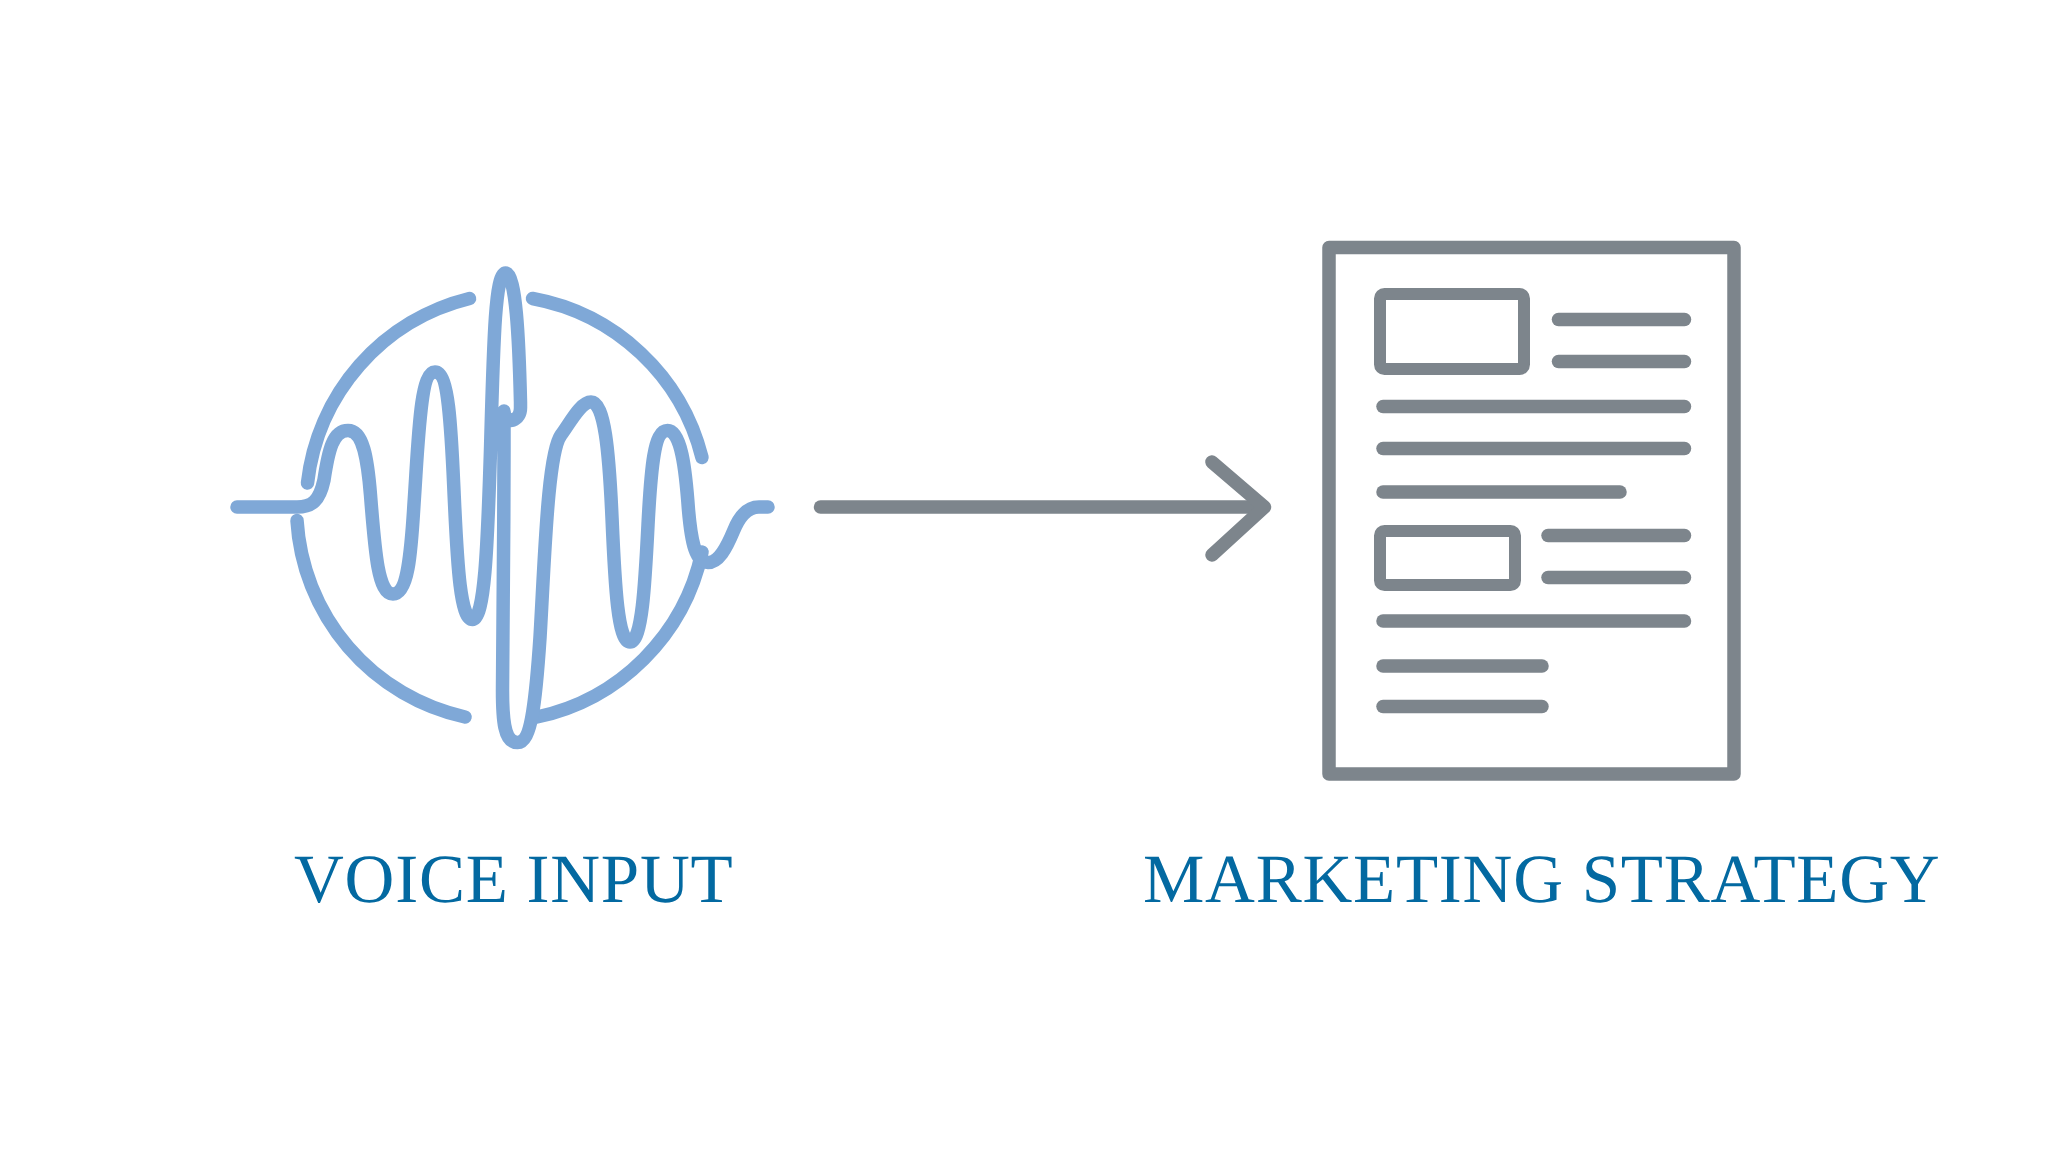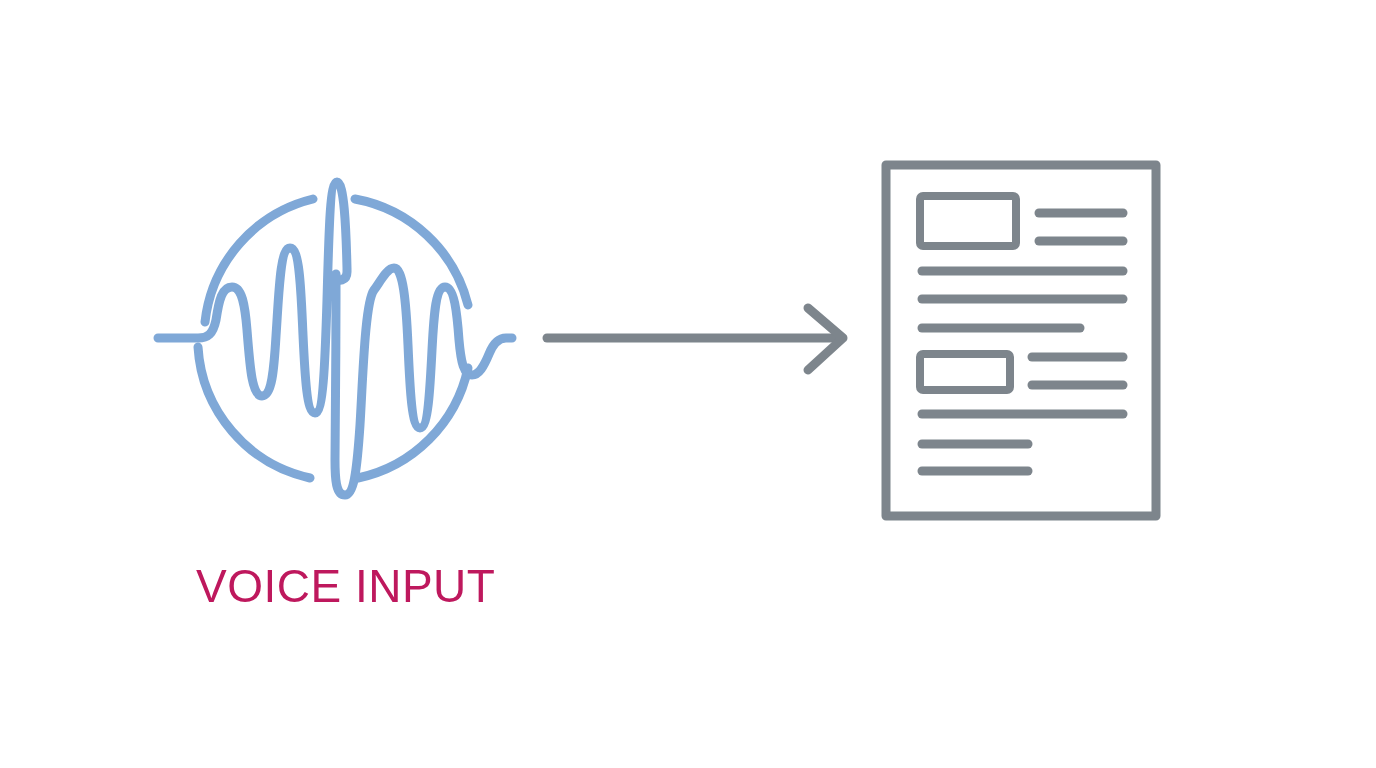--- a/index.html
+++ b/index.html
@@ -27,25 +27,25 @@
   .stage-svg {
     position: absolute;
     left: 0;
     top: 0;
     width: 1376px;
     height: 768px;
     display: block;
   }
   .label-text {
     position: absolute;
-    font-family: Liberation Sans, sans-serif;
+    font-family: Liberation Serif, serif;
     font-weight: 400;
     font-size: 46px;
     letter-spacing: 0.5px;
-    color: #be185d;
+    color: #0369a1;
     white-space: nowrap;
     line-height: 1;
     user-select: none;
   }
   #voice-label {
     left: 196px;
     top: 563px;
   }
   #strategy-label {
     left: 762px;
@@ -134,14 +134,15 @@
 
         <line x1="922" y1="414" x2="1123" y2="414"></line>
         <line x1="922" y1="444" x2="1028" y2="444"></line>
         <line x1="922" y1="471" x2="1028" y2="471"></line>
       </g>
     </g>
   </svg>
 
   <div id="voice-label" class="label-text">VOICE INPUT</div>
 
+  <div id="strategy-label" class="label-text">MARKETING STRATEGY</div>
 
 </div>
 
 </body></html>

